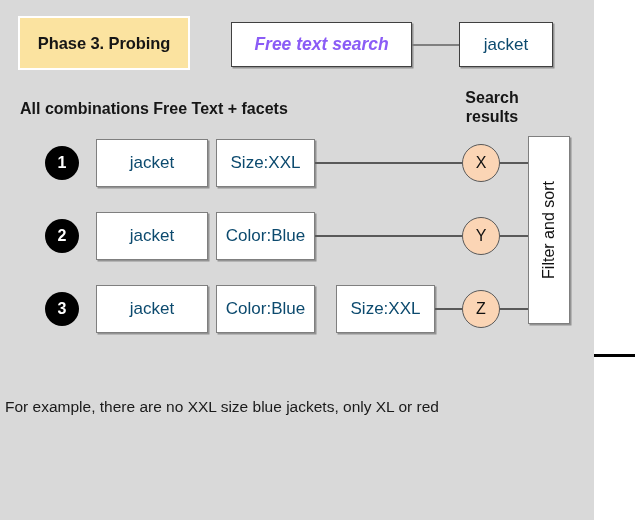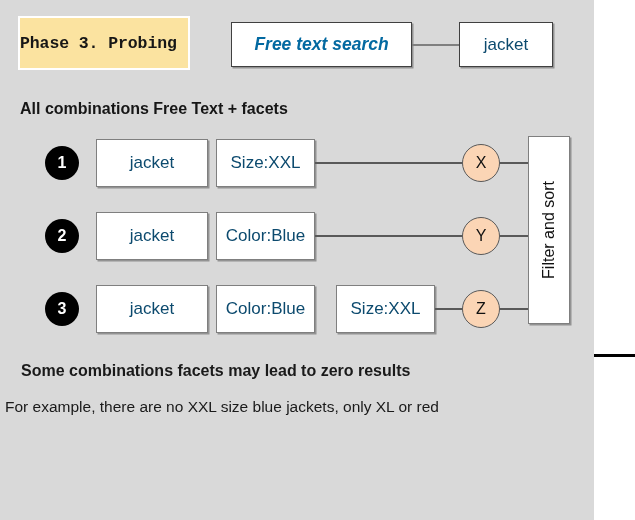--- a/index.html
+++ b/index.html
@@ -40,22 +40,21 @@
     position: absolute;
     left: 18px;
     top: 16px;
     width: 172px;
     height: 54px;
     background: #fbe3a0;
     border: 2px solid #ffffff;
     box-sizing: border-box;
     display: flex;
     align-items: center;
-    justify-content: flex-start;
-    font-family: Liberation Mono, monospace;
+    justify-content: center;
   }
   #phase-banner .lbl {
     font-size: 16.5px;
     font-weight: bold;
     color: #161616;
     letter-spacing: -0.1px;
   }
   
   .node {
     position: absolute;
@@ -69,21 +68,21 @@
   }
   .node .txt {
     font-size: 17px;
     color: #0c4a6e;
     white-space: nowrap;
   }
   .node.dark-border {
     border: 1.8px solid #404040;
   }
   .node .txt.ital {
-    color: #0369a1;
+    color: #8b5cf6;
     font-style: italic;
     font-weight: bold;
     font-size: 17.5px;
   }
   
   #ftx-box { left: 231px; top: 22px;  width: 181px; height: 45px; }
   #ftx-val { left: 459px; top: 22px;  width: 94px;  height: 45px; }
   #ftx-link {
     position: absolute;
     left: 412px; top: 44px; width: 47px; height: 2px;
@@ -193,20 +192,24 @@
 
   <div class="node dark-border" id="ftx-box">
     <span class="txt ital">Free text search</span>
   </div>
   <div id="ftx-link"></div>
   <div class="node dark-border" id="ftx-val">
     <span class="txt">jacket</span>
   </div>
 
   <div class="heading" id="hdr-combos">All combinations Free Text + facets</div>
+  <div class="heading" id="hdr-results">
+    <div>Search</div>
+    <div>results</div>
+  </div>
 
   <div class="marker" style="left:45px; top:146px;">
     <span class="num">1</span>
   </div>
   <div class="node" style="left:96px; top:139px; width:112px; height:48px;">
     <span class="txt">jacket</span>
   </div>
   <div class="node" style="left:216px; top:139px; width:99px; height:48px;">
     <span class="txt">Size:XXL</span>
   </div>
@@ -246,16 +249,15 @@
   <div class="conn" style="left:435px; top:308px; width:27px;"></div>
   <div class="result-circle" style="left:462px; top:290px;">
     <span class="rl">Z</span>
   </div>
   <div class="conn" style="left:500px; top:308px; width:29px;"></div>
 
   <div id="filter-box">
     <span class="vtxt">Filter and sort</span>
   </div>
 
-  <div class="note" id="note-0">Some combinations facets may lead to zero results</div>
   <div class="note" id="note-1">For example, there are no XXL size blue jackets, only XL or red</div>
 
 </div>
 
 </body></html>

